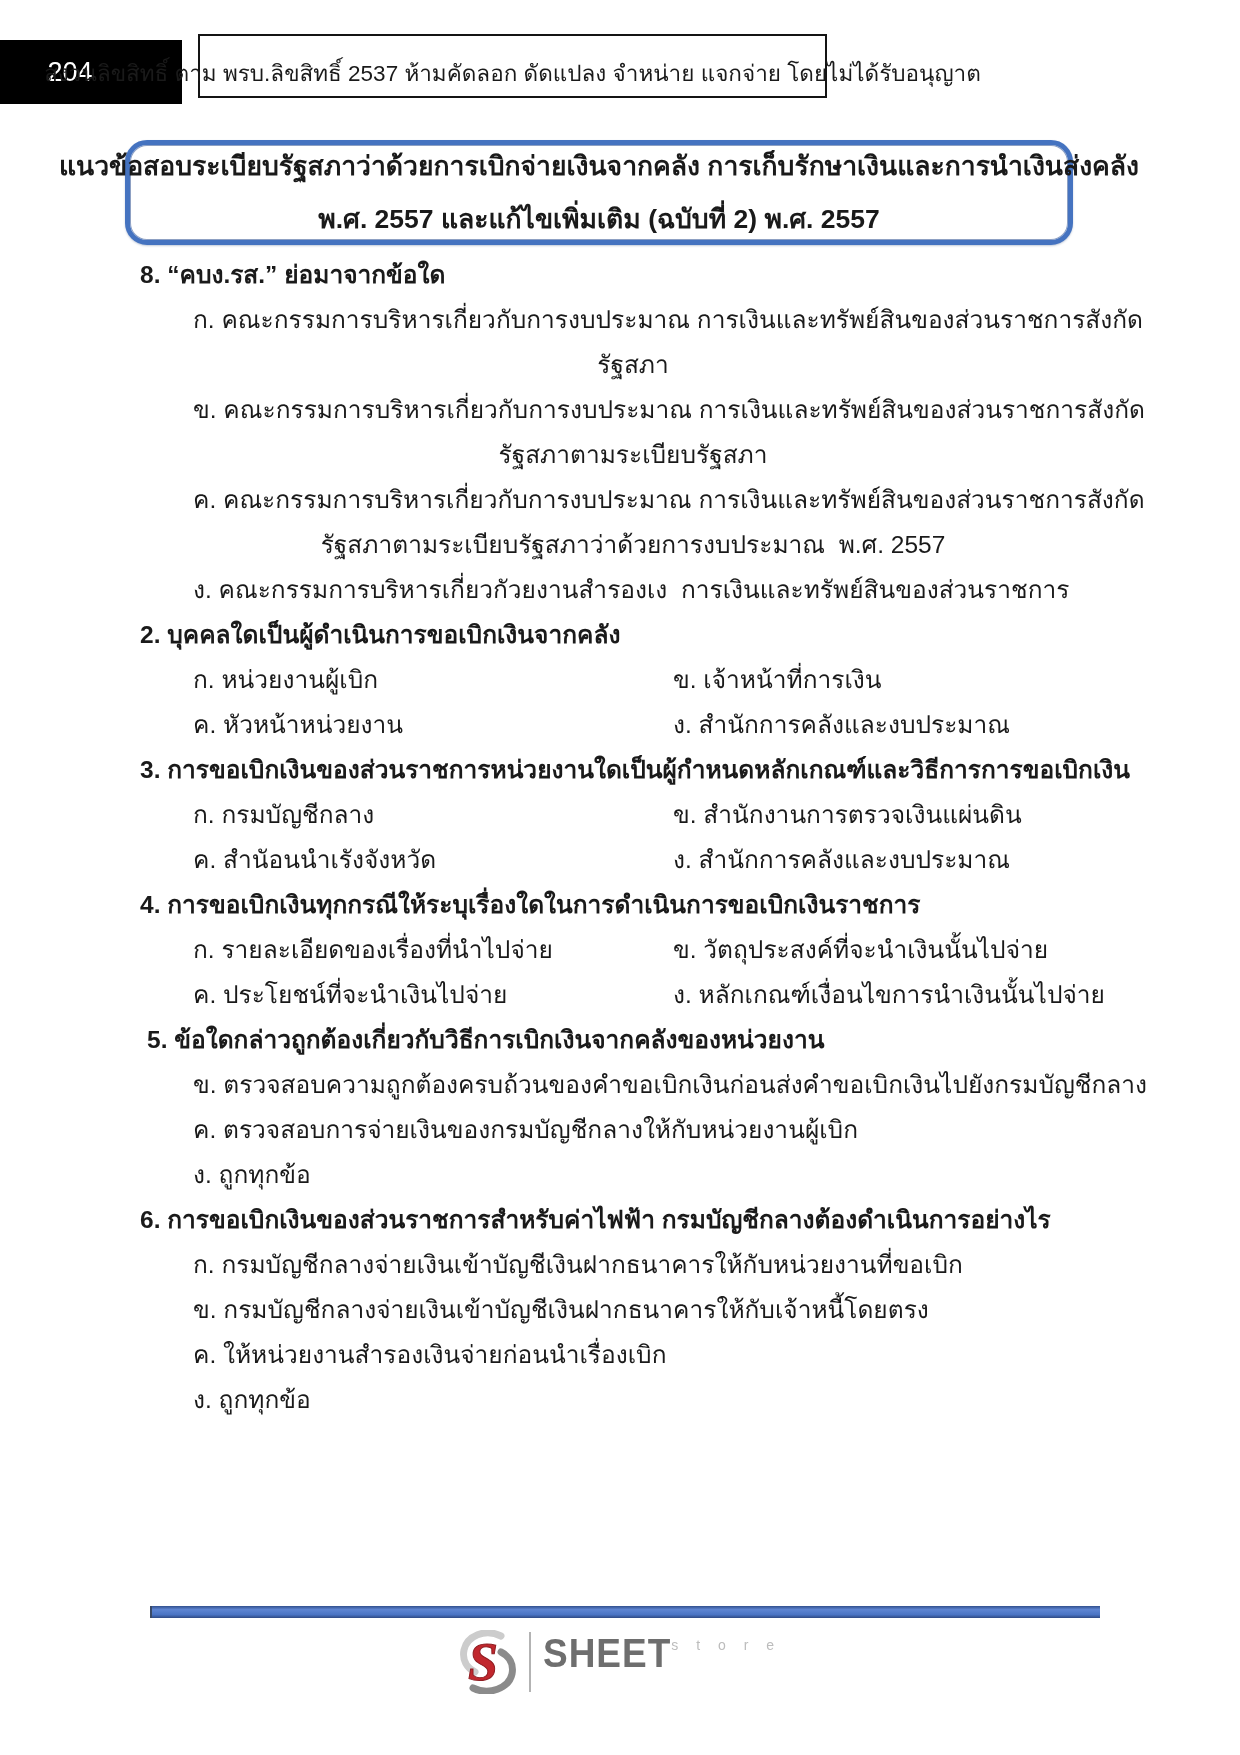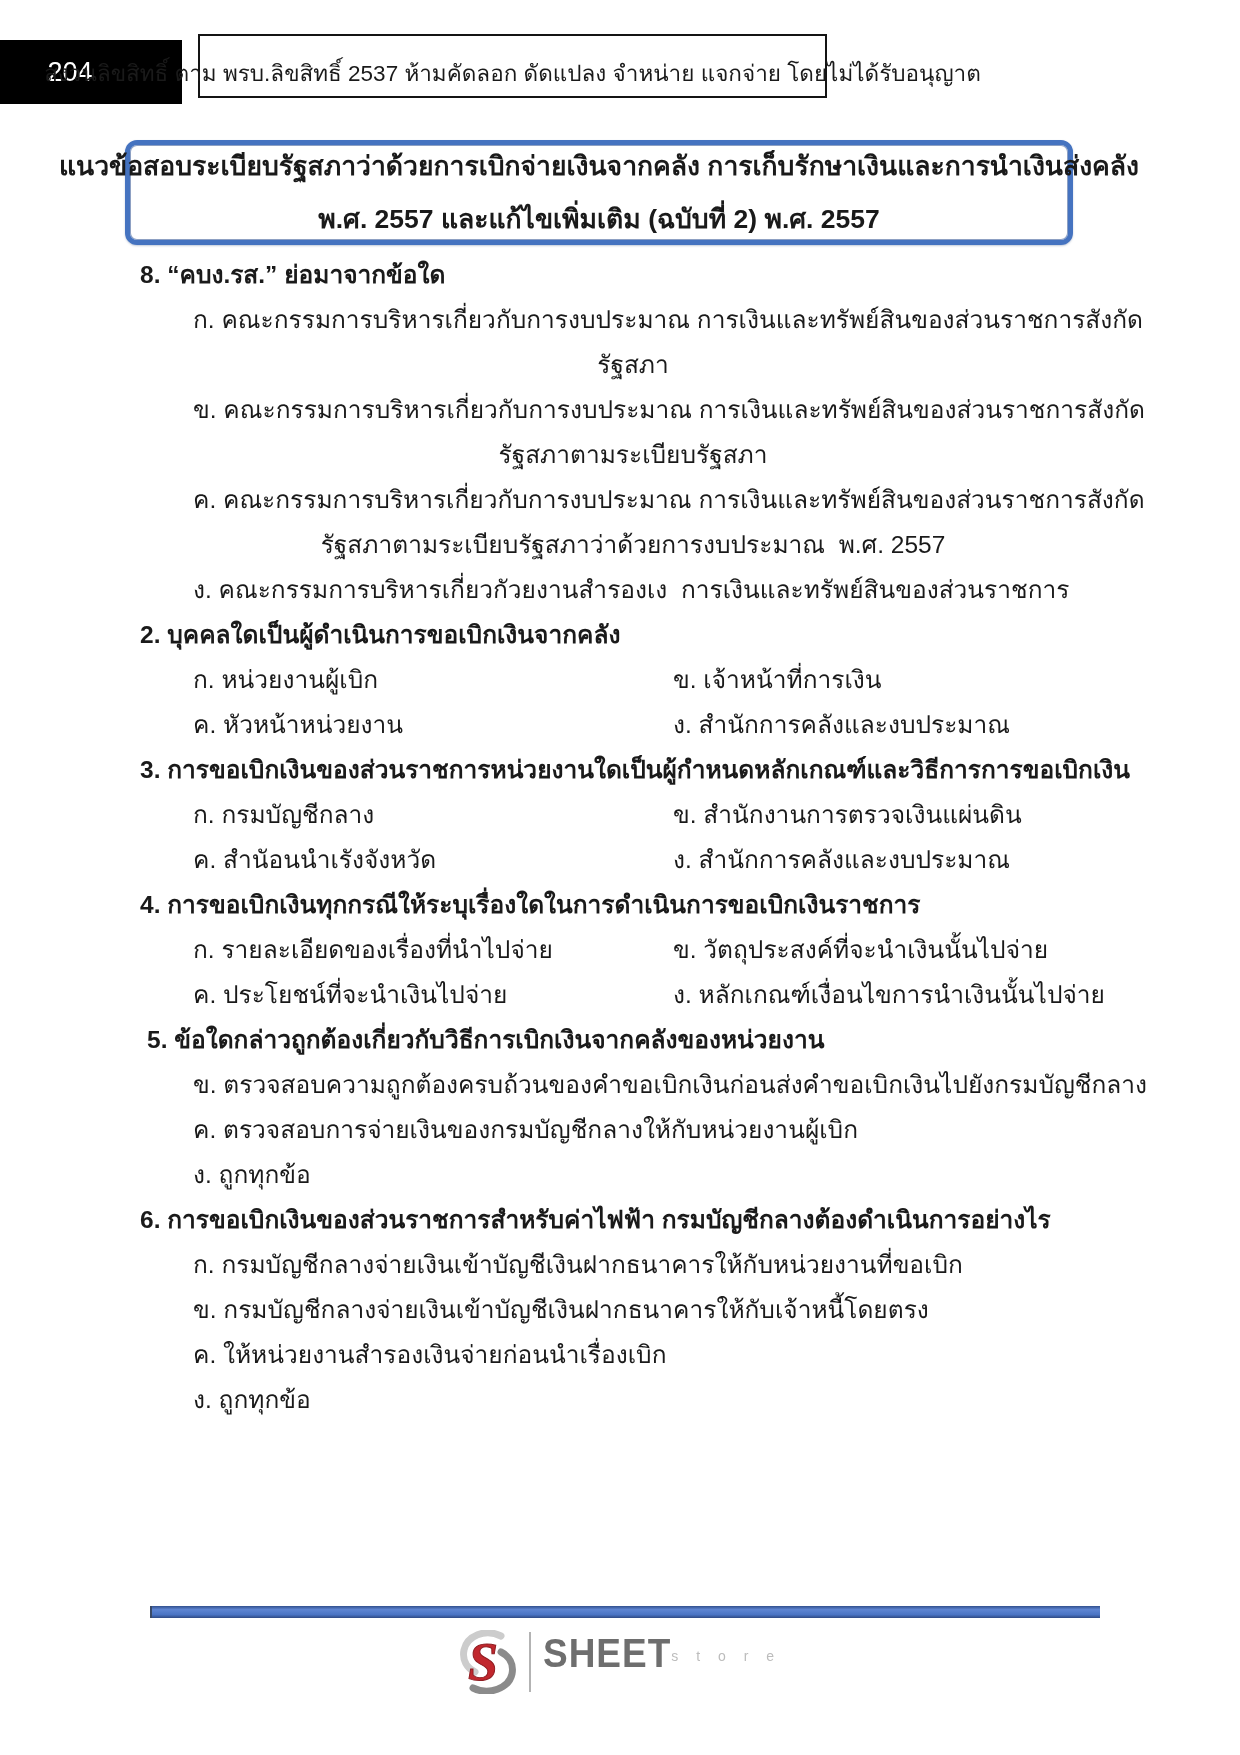--- a/index.html
+++ b/index.html
@@ -16,21 +16,21 @@
   
   .copyright-box{
     position:absolute;left:198px;top:18px;width:629px;height:64px;
     border:2px solid #141414;box-sizing:border-box;background:#fff;
     display:flex;align-items:center;justify-content:center;
     font-size:22.5px;padding-top:14px;white-space:nowrap;margin-top:16px;
   }
   
   .title-box{
     position:absolute;left:125px;top:140px;width:948px;height:105px;
-    border:5px solid #4573c0;border-radius:12px;box-sizing:border-box;background:#fff;
+    border:5px solid #4573c0;border-radius:22px;box-sizing:border-box;background:#fff;
     box-shadow:inset 0 0 0 1px rgba(47,82,146,.55),0 1px 2px rgba(120,140,170,.45);
     display:flex;flex-direction:column;justify-content:center;align-items:center;gap:11px;
     font-weight:bold;font-size:26.5px;text-align:center;
   }
   .title-box .t-line{white-space:nowrap;}
   
   .content{position:absolute;left:103px;top:252px;width:1060px;}
   .line{height:45px;line-height:45px;font-size:24.5px;white-space:pre;}
   .q-text{font-weight:bold;padding-left:37px;}
   .q-indent{padding-left:44px;}
@@ -48,21 +48,21 @@
     position:absolute;left:0;top:1630px;width:1240px;
     display:flex;justify-content:center;align-items:flex-start;gap:12px;
   }
   .logo .s-mark{width:58px;height:64px;flex:0 0 auto;}
   .logo .logo-divider{width:2px;height:60px;background:#b3b3b3;margin-top:2px;}
   .logo .brand-block{display:flex;margin-top:6px;}
   .brand-name{
     font-size:37px;font-weight:bold;color:#6e6e6e;letter-spacing:1px;
     line-height:34px;transform:scaleY(1.08);transform-origin:top left;
   }
-  .brand-sub{font-size:14px;color:#bcbcbc;letter-spacing:7px;margin-top:12px;}
+  .brand-sub{font-size:14px;color:#bcbcbc;letter-spacing:7px;margin-top:1px;}
 </style>
 </head>
 <body>
 
 <div class="page-num">
   <span>204</span>
 </div>
 
 <div class="copyright-box">
   <span>สงวนลิขสิทธิ์ ตาม พรบ.ลิขสิทธิ์ 2537 ห้ามคัดลอก ดัดแปลง จำหน่าย แจกจ่าย โดยไม่ได้รับอนุญาต</span>

